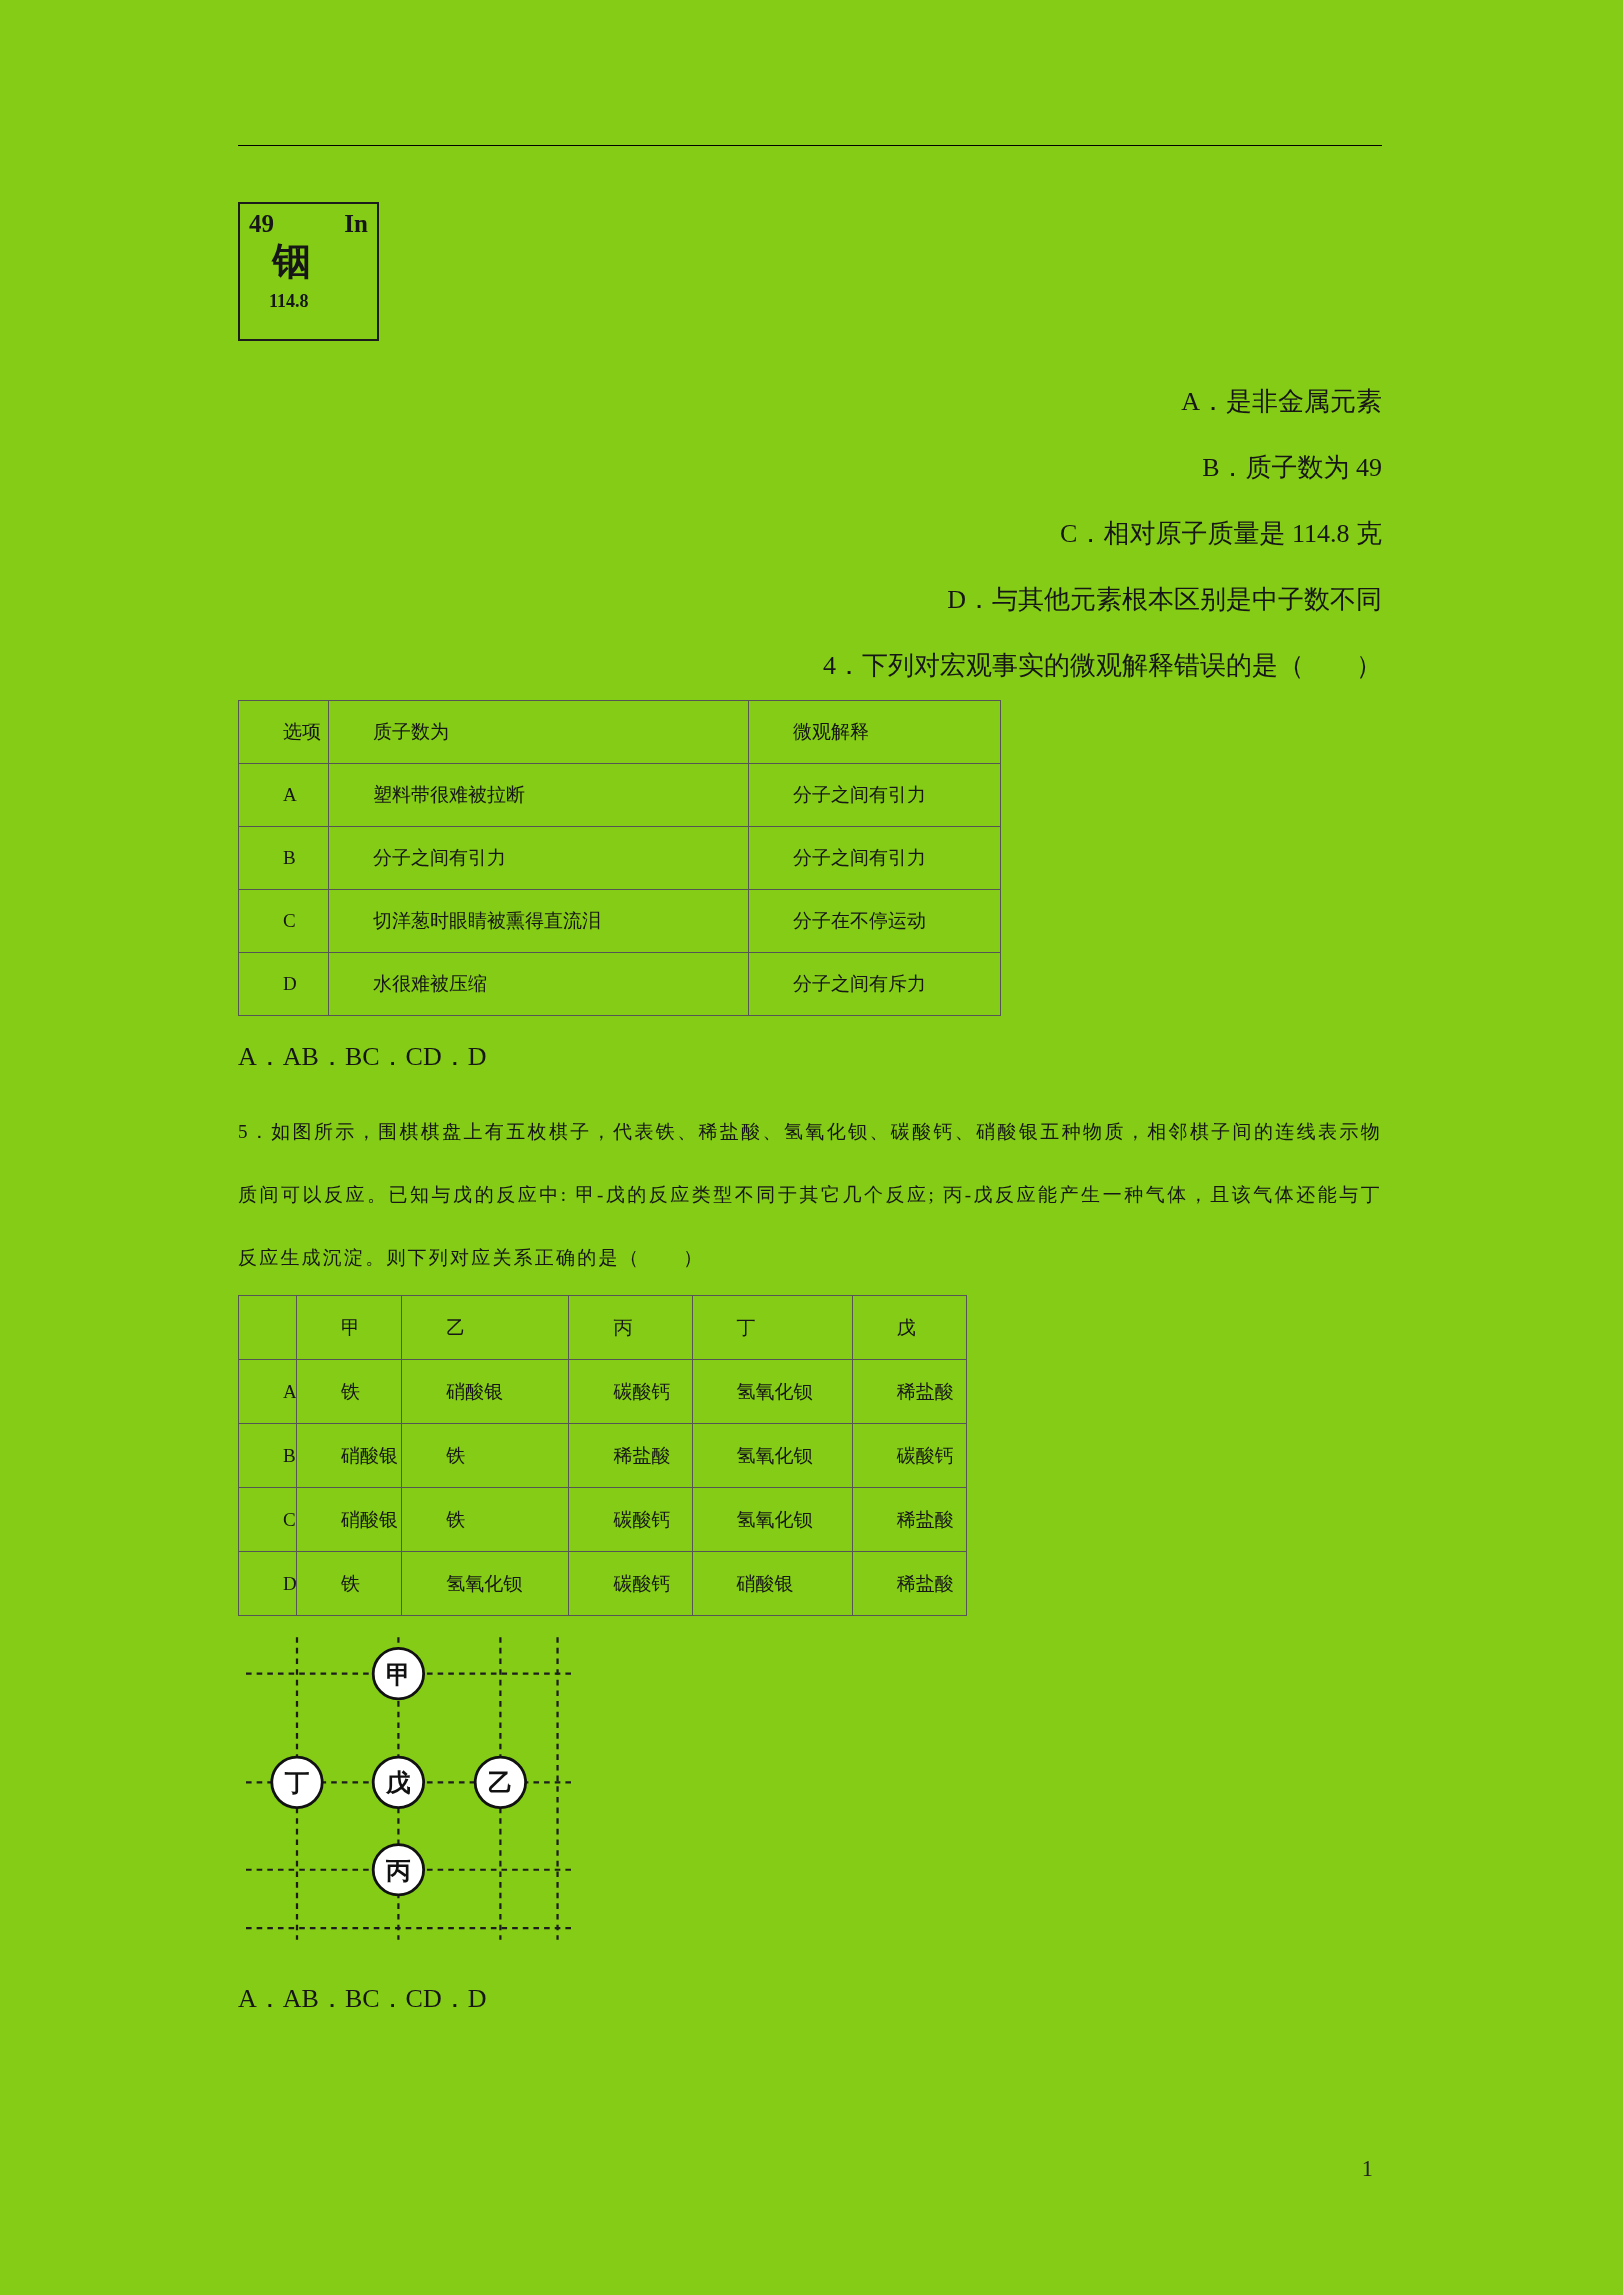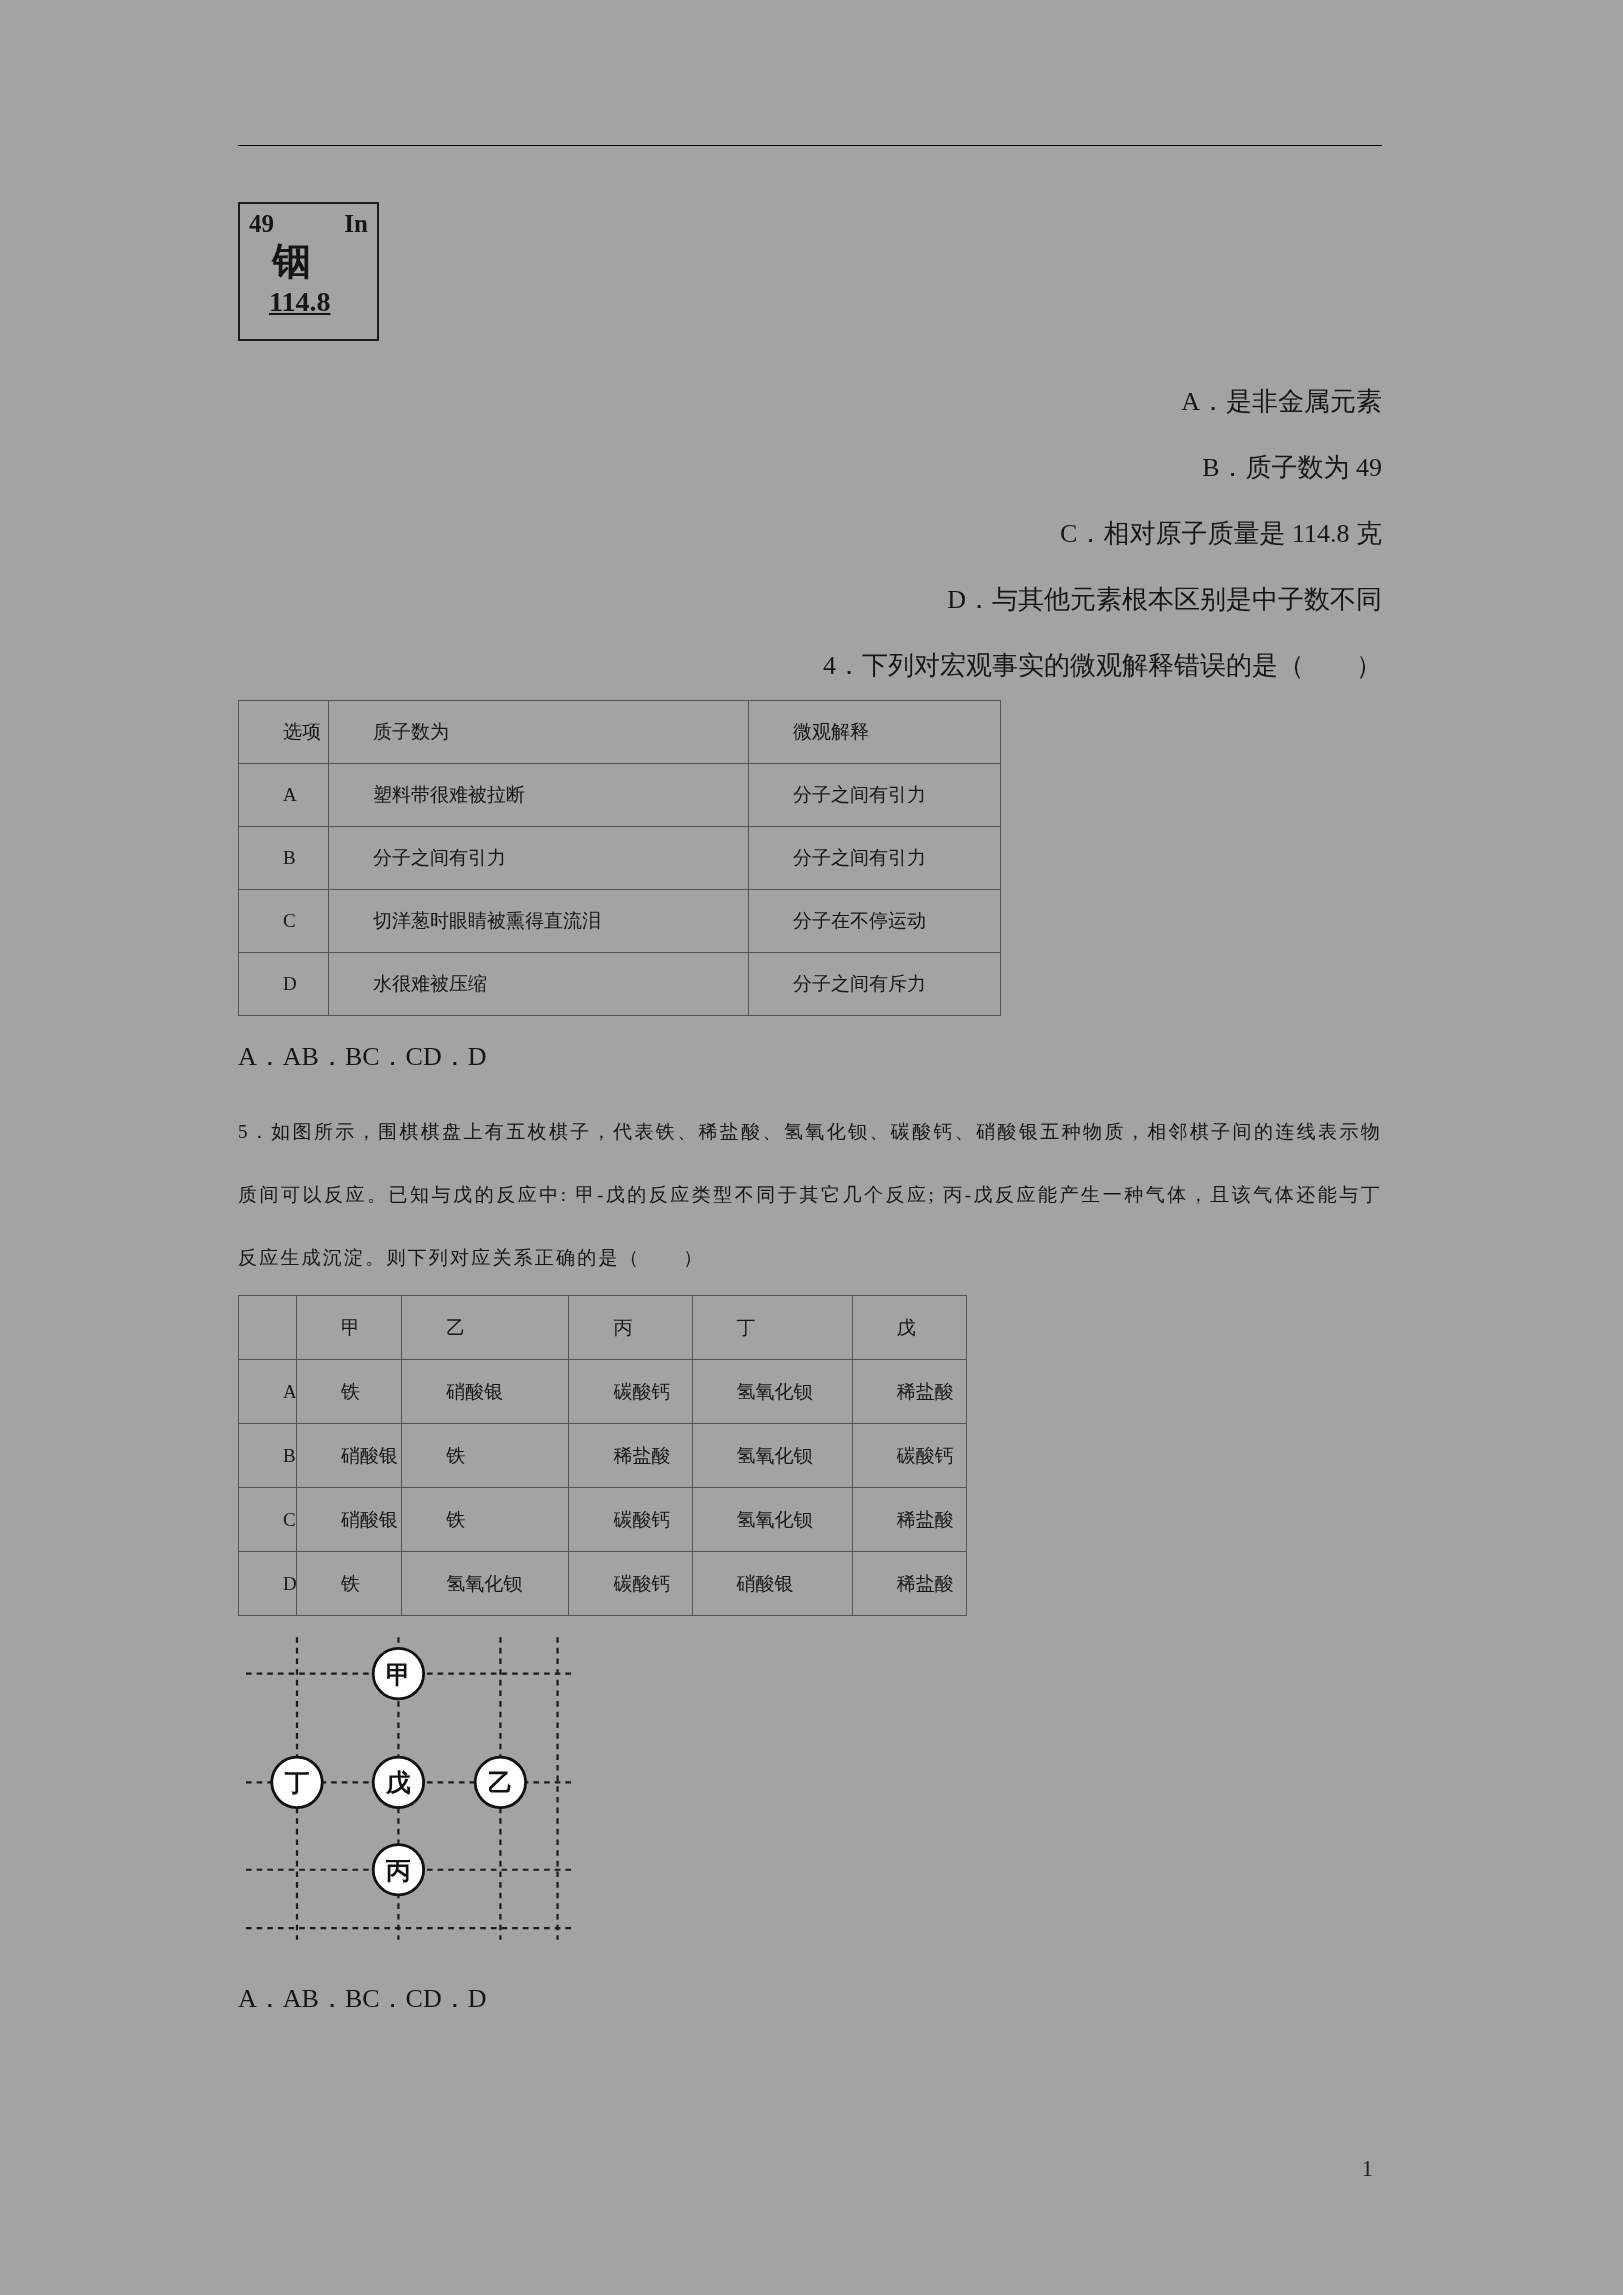--- a/index.html
+++ b/index.html
@@ -6,21 +6,21 @@
   html, body { background: #ffffff; }
   body {
     width: 1623px;
     font-family: "Liberation Serif", "DejaVu Serif", serif;
     color: #161616;
   }
   .page {
     position: relative;
     width: 1623px;
     height: 2295px;
-    background: #a3a3a3;
+    background: #84cc16;
     padding: 145px 241px 0 238px;
     overflow: hidden;
   }
   .top-rule {
     height: 0;
     border-top: 1.7px solid #000;
   }
   
   .element-card {
     width: 141px;
@@ -36,25 +36,24 @@
     font-weight: bold;
     line-height: 29px;
   }
   .ec-name {
     font-size: 38px;
     font-weight: bold;
     line-height: 45px;
     margin: 1.1px 0 0 23.6px;
   }
   .ec-mass {
-    font-size: 28px;
+    font-size: 18px;
     font-weight: bold;
     line-height: 29px;
     margin: 3.4px 0 0 20px;
-    text-decoration: underline;
   }
   
   .opt-line, .stem-line {
     font-size: 26px;
     line-height: 66px;
     text-align: right;
   }
   .q3-options { margin-top: 28px; }
   
   table { border-collapse: collapse; table-layout: fixed; }

